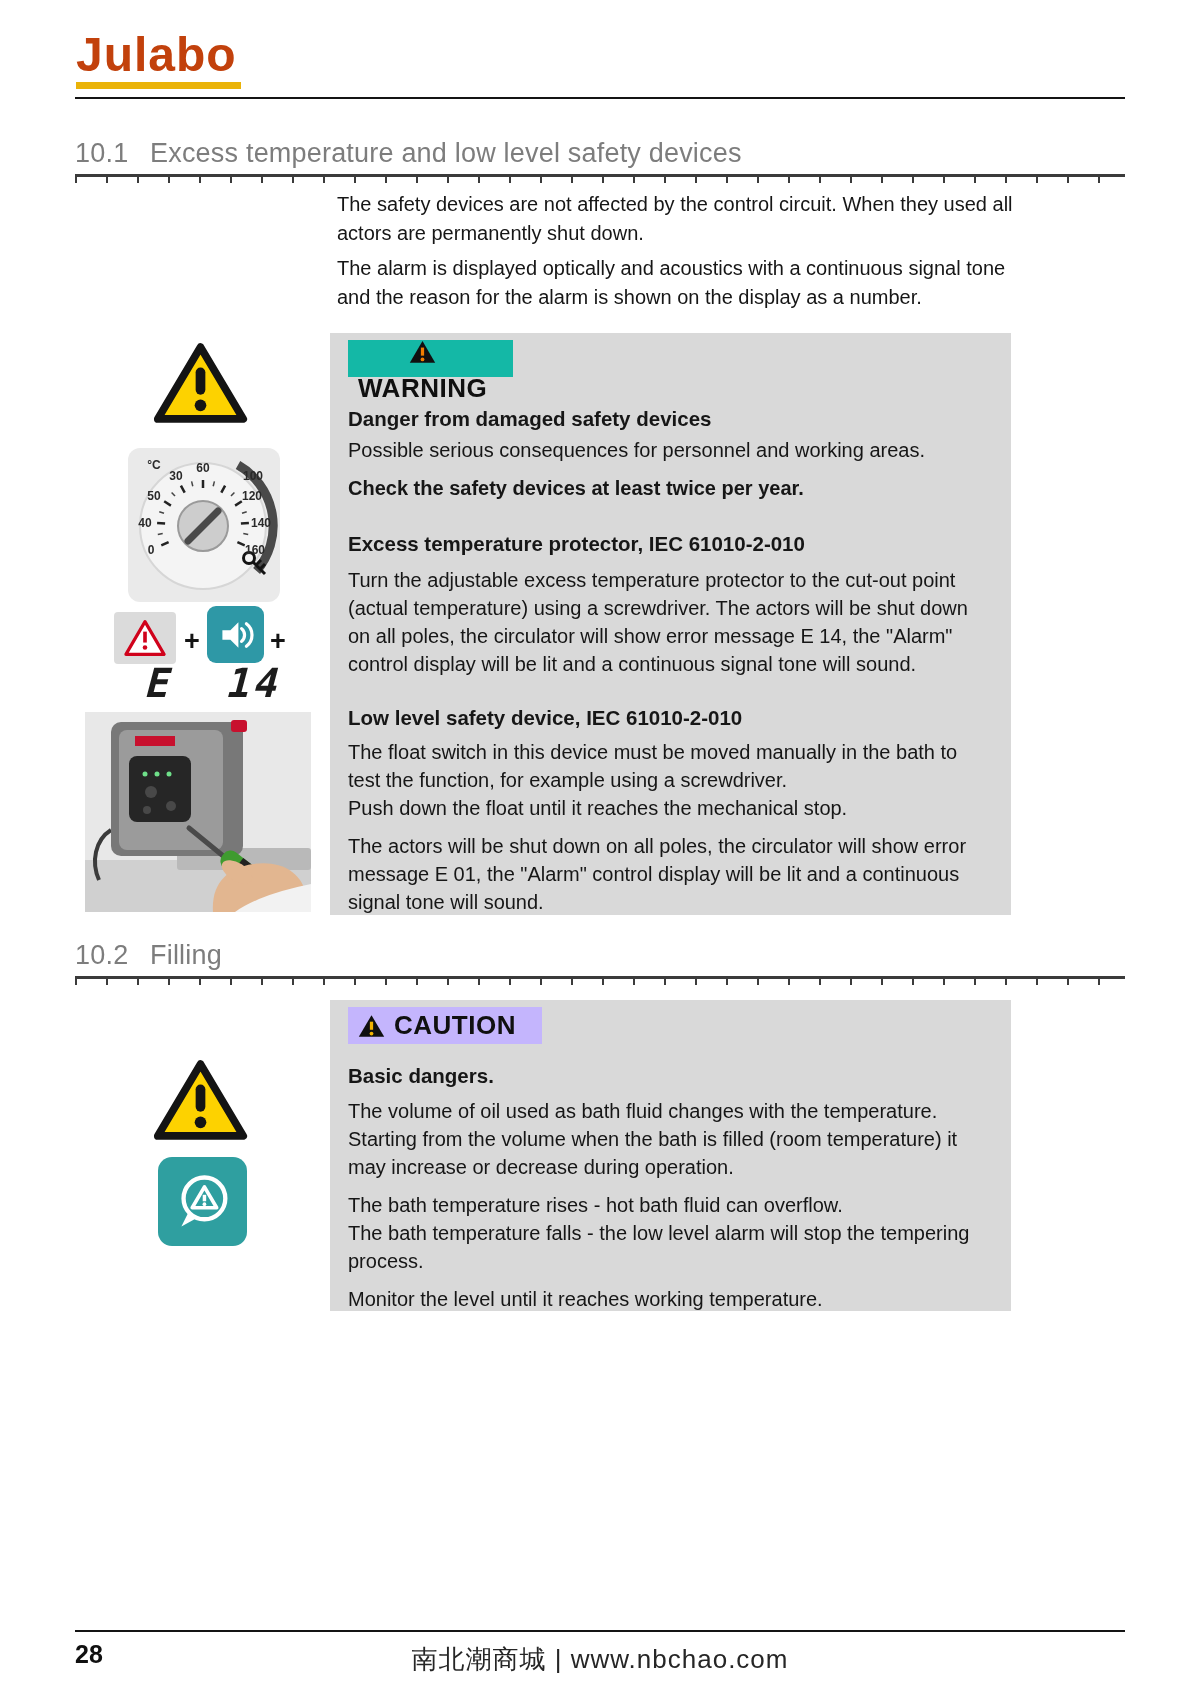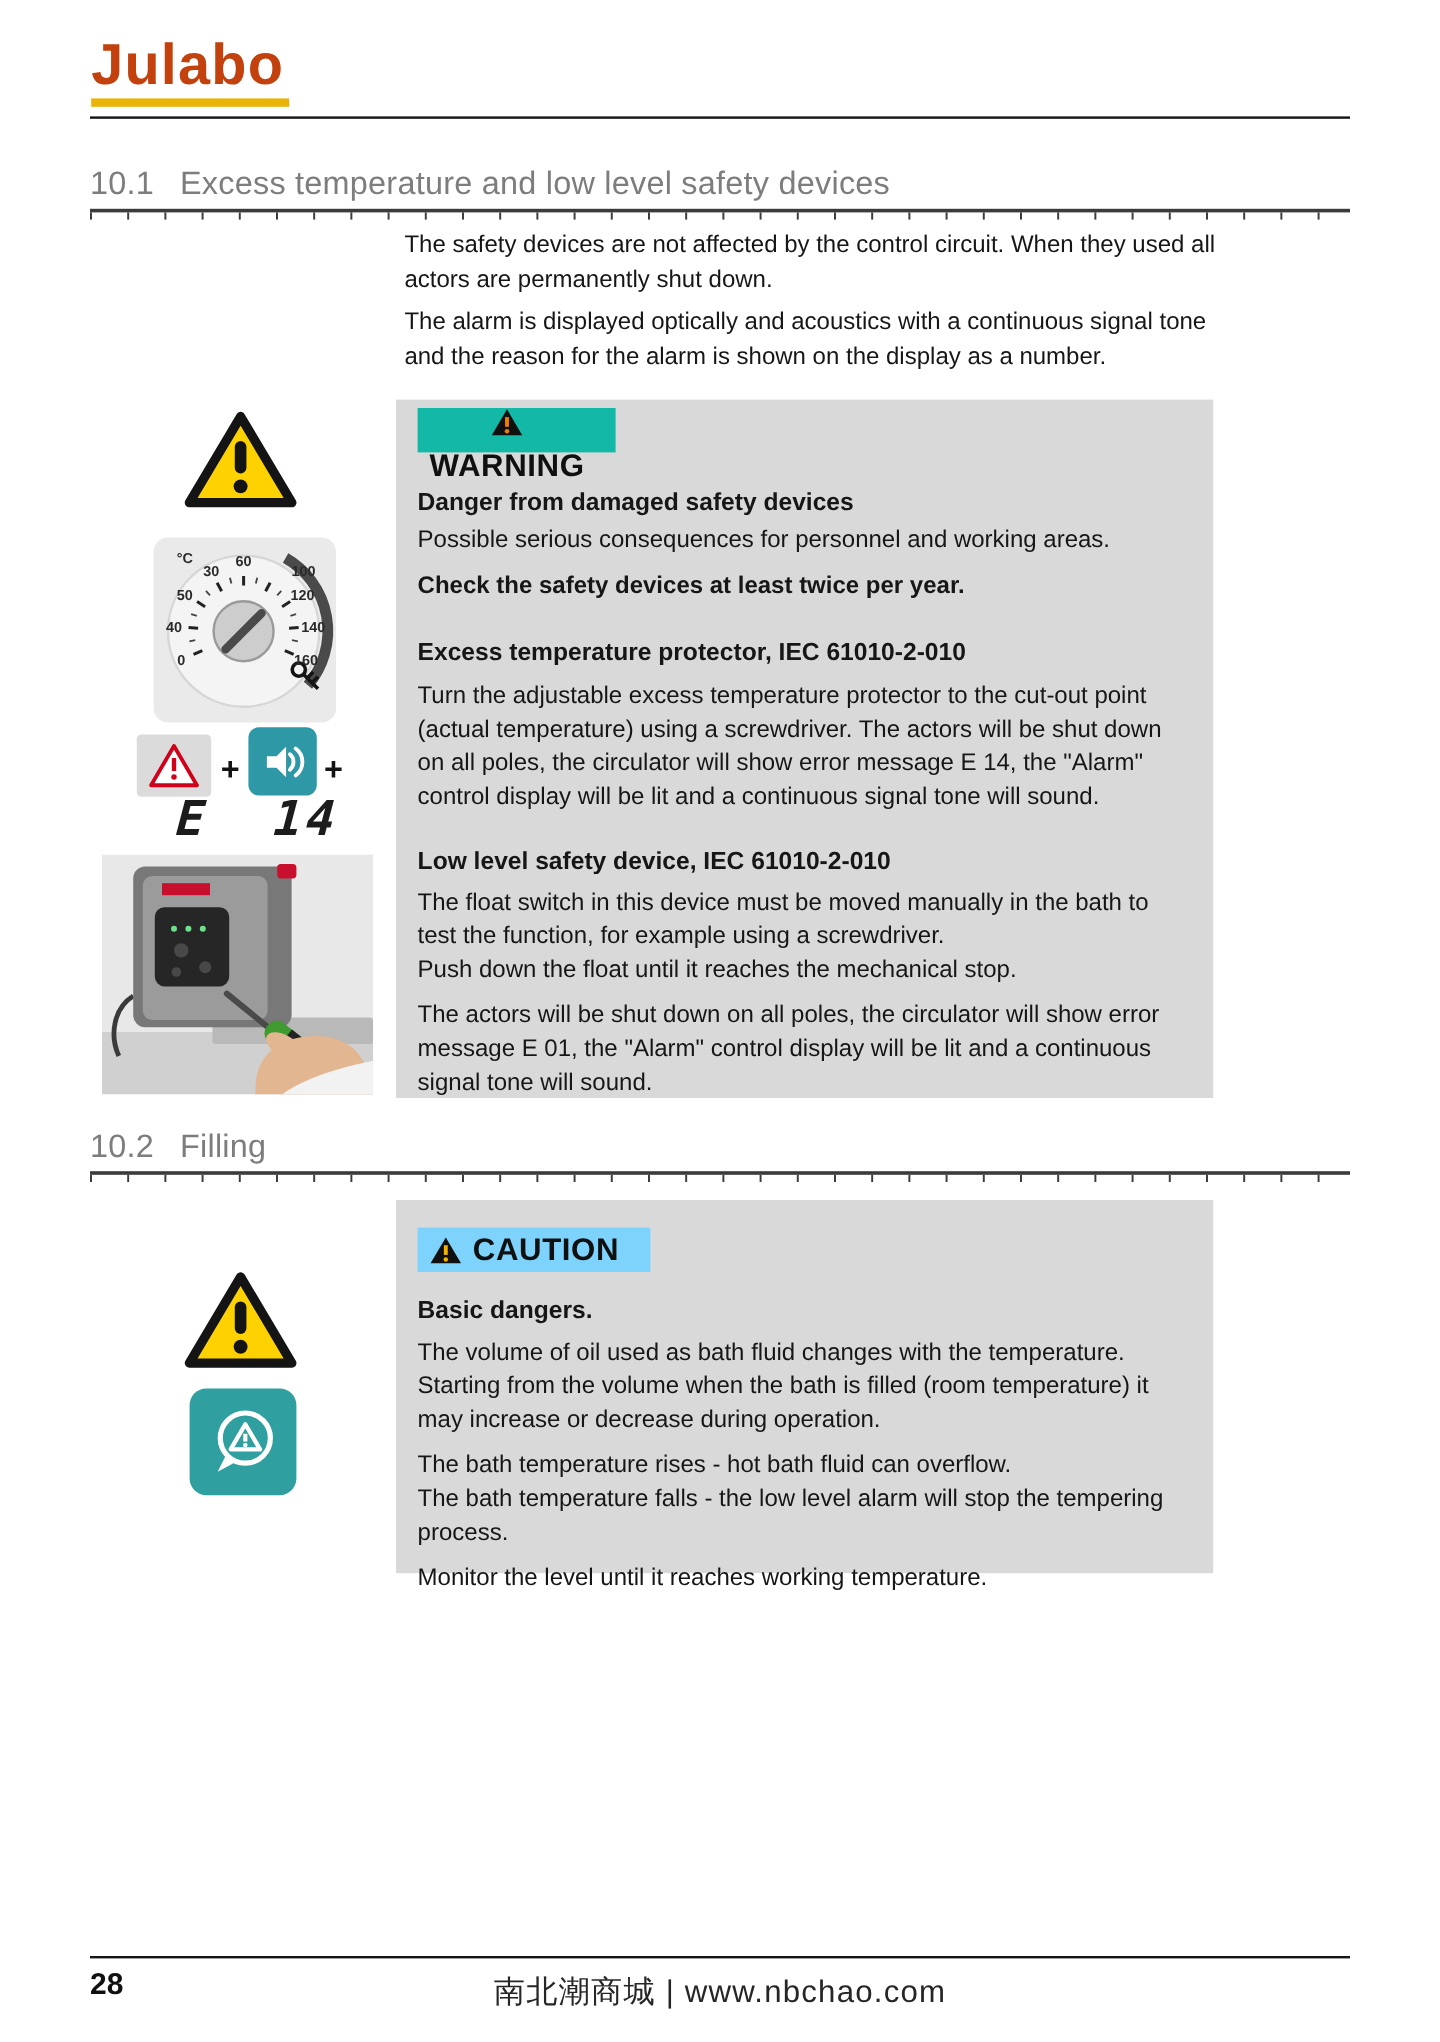--- a/index.html
+++ b/index.html
@@ -32,21 +32,21 @@
   .graybox{
     position:absolute; left:330px; width:681px; background:#d9d9d9;
     box-sizing:border-box; padding:7px 20px 16px 18px;
   }
   .banner{
     display:inline-flex; align-items:center; gap:9px; height:37px;
     padding:0 26px 0 10px; font-weight:bold; font-size:26px; color:#101010;
     letter-spacing:.5px; margin:0 0 14px 0;
   }
   .banner.warning{background:#14b8a6;flex-direction:column;}
-  .banner.caution{background:#7dd3fc;margin-top:16px;}
+  .banner.caution{background:#c4b5fd;}
   .btri{display:inline-flex; width:27px; height:24px;}
   .gb-h{font-weight:bold; font-size:20.5px; line-height:27px;}
   .gb-p{font-size:20px; line-height:28px;}
   .m0{margin:0;}
   .h-first{margin:14px 0 4px 0;}
   .p-after-h{margin:0 0 10px 0;}
   .bold-line{font-weight:bold; margin:0;}
   .h-mid{margin:28px 0 9px 0;}
   .h-mid2{margin:26px 0 7px 0;}
   .p-gap-top{margin:10px 0 0 0;}

